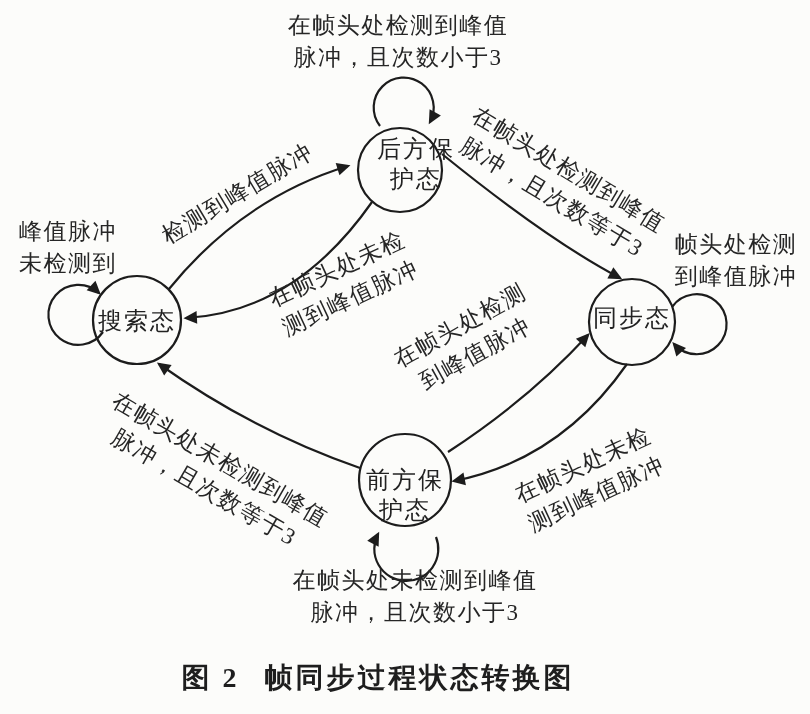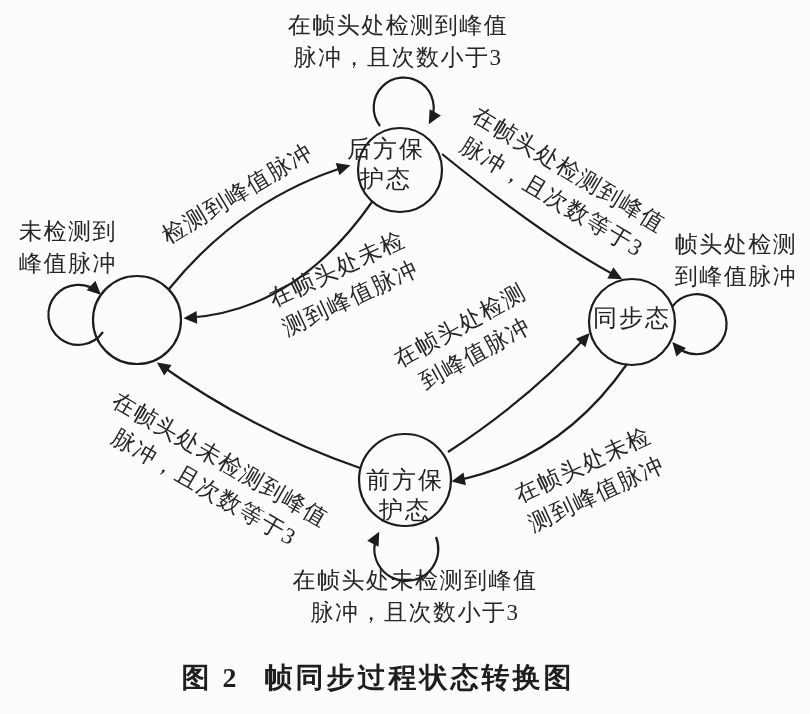--- a/index.html
+++ b/index.html
@@ -80,39 +80,42 @@
     <g fill="none" stroke="#1c1c1c" stroke-width="2.2">
       <path d="M 169 289 Q 243 198 348 166" marker-end="url(#arw)"></path>
       <path d="M 372 202 Q 295 312 186 318" marker-end="url(#arw)"></path>
       <path d="M 442 154 Q 548 240 620 278" marker-end="url(#arw)"></path>
       <path d="M 448 452 Q 528 400 588 335" marker-end="url(#arw)"></path>
       <path d="M 627 364 Q 560 460 454 481" marker-end="url(#arw)"></path>
       <path d="M 360 468 Q 255 432 159 364" marker-end="url(#arw)"></path>
     </g>
   </svg>
 
-  <div class="state-label" style="left:386px;top:164px;">
+  <div class="state-label" style="left:137px;top:321px;">
+    <div>搜索态</div>
+  </div>
+  <div class="state-label" style="left:416px;top:164px;">
     <div>后方保</div>
     <div>护态</div>
   </div>
   <div class="state-label" style="left:632px;top:318px;">
     <div>同步态</div>
   </div>
   <div class="state-label" style="left:405px;top:475px;margin-top:20px;">
     <div>前方保</div>
     <div>护态</div>
   </div>
 
   <div class="lbl" style="left:398px;top:42px;">
     <div>在帧头处检测到峰值</div>
     <div>脉冲，且次数小于3</div>
   </div>
   <div class="lbl" style="left:68px;top:248px;">
+    <div>峰值脉冲</div>
     <div>未检测到</div>
-    <div>峰值脉冲</div>
   </div>
   <div class="lbl" style="left:736px;top:261px;">
     <div>帧头处检测</div>
     <div>到峰值脉冲</div>
   </div>
   <div class="lbl" style="left:415px;top:597px;">
     <div>在帧头处未检测到峰值</div>
     <div>脉冲，且次数小于3</div>
   </div>
 

